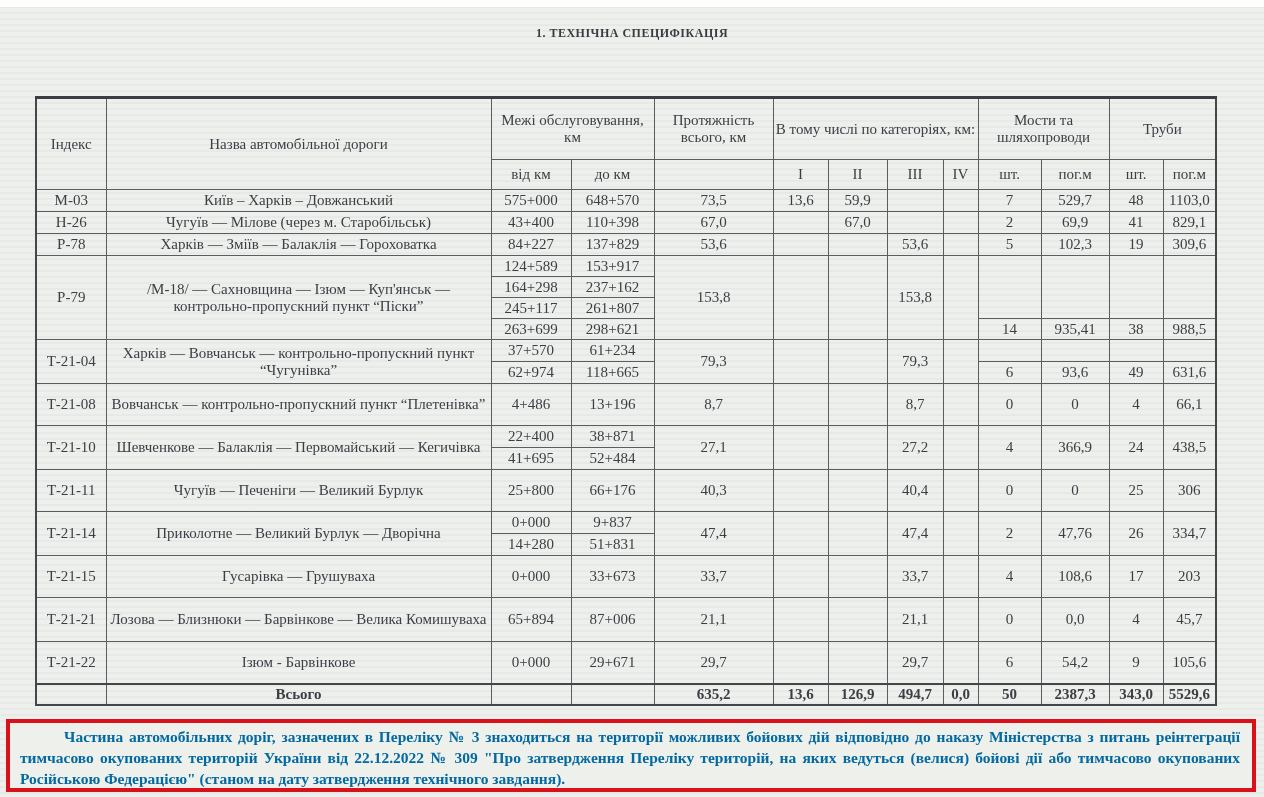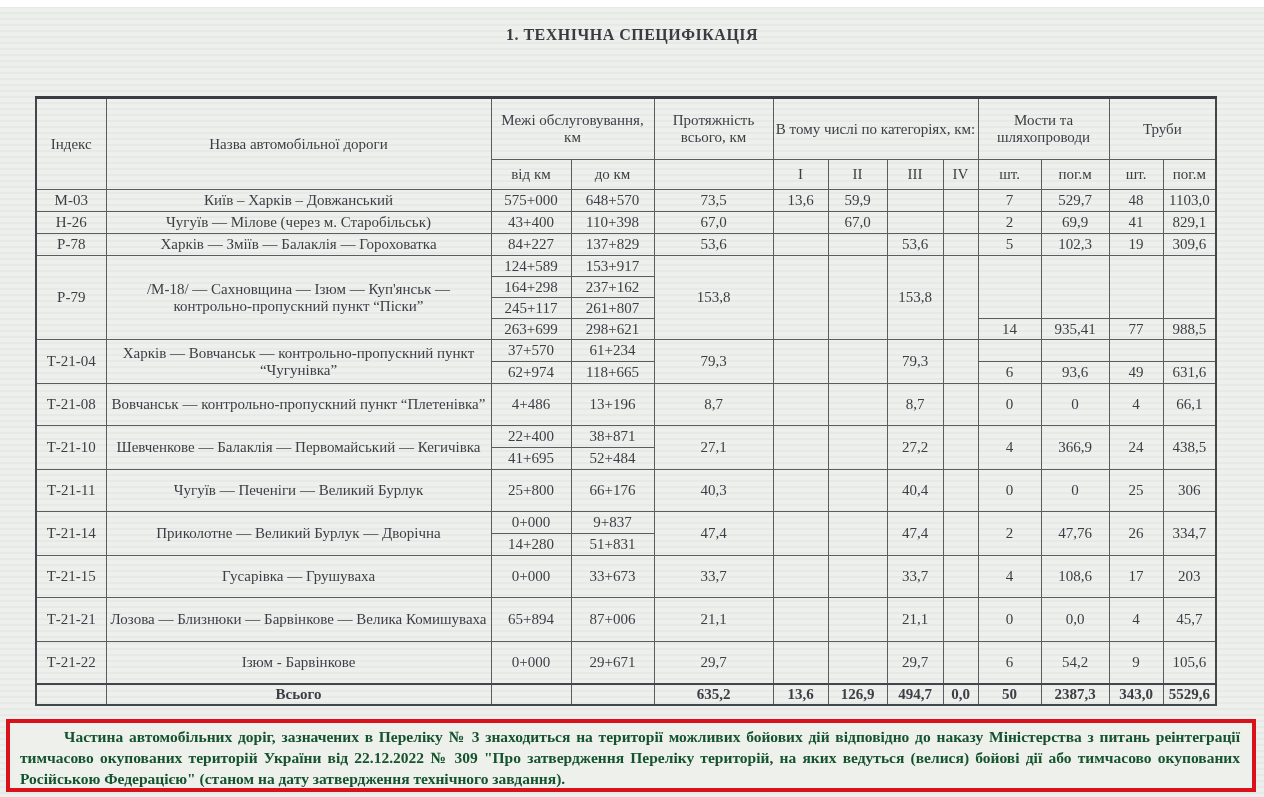--- a/index.html
+++ b/index.html
@@ -10,21 +10,21 @@
     color:#383c41;
     overflow:hidden;
   }
   .page::before { 
     content:""; position:absolute; inset:0; pointer-events:none;
     background:
       linear-gradient(#ffffff 0 7px, rgba(255,255,255,0) 7px),
       repeating-linear-gradient(180deg, rgba(120,125,120,0.05) 0 2px, rgba(255,255,255,0.04) 2px 6px);
   }
   .title-block { position:absolute; top:26px; left:0; width:100%; text-align:center; }
-  .doc-title { font-size:16px; font-weight:bold; letter-spacing:0.5px; }
+  .doc-title { font-size:12px; font-weight:bold; letter-spacing:0.5px; }
   .doc-subtitle { font-size:15px; font-weight:bold; margin-top:4px; }
 
   table.spec {
     position:absolute; left:35px; top:96px;
     border-collapse:collapse; table-layout:fixed; width:1180px;
     border:2px solid #43464a;
     border-top:3px solid #3a3d41;
     font-size:15px;
   }
   table.spec th, table.spec td {
@@ -47,21 +47,21 @@
   td.vtop { vertical-align:top; padding-top:3px; }
 
   .note-box {
     position:absolute; left:6px; top:719px; width:1250px; height:73px;
     border:4px solid #d8111a;
     background:#eef0ec;
     padding:3px 12px 3px 10px;
   }
   .note-text {
     font-size:15.5px; font-weight:bold; line-height:21px;
-    text-align:justify; text-indent:44px; color:#14532d;
+    text-align:justify; text-indent:44px; color:#0369a1;
   }
 </style>
 </head>
 <body>
 
 <div class="page">
 
   <div class="title-block">
     <div class="doc-title">1.  ТЕХНІЧНА СПЕЦИФІКАЦІЯ</div>
   </div>
@@ -175,21 +175,21 @@
     </tr>
     <tr class="r21">
       <td>245+117</td>
       <td>261+807</td>
     </tr>
     <tr class="r21">
       <td>263+699</td>
       <td>298+621</td>
       <td>14</td>
       <td>935,41</td>
-      <td>77</td>
+      <td>38</td>
       <td>988,5</td>
     </tr>
 
     <tr class="r22">
       <td rowspan="2">Т-21-04</td>
       <td rowspan="2">Харків — Вовчанськ — контрольно-пропускний пункт “Чугунівка”</td>
       <td>37+570</td>
       <td>61+234</td>
       <td rowspan="2">79,3</td>
       <td rowspan="2"></td>

